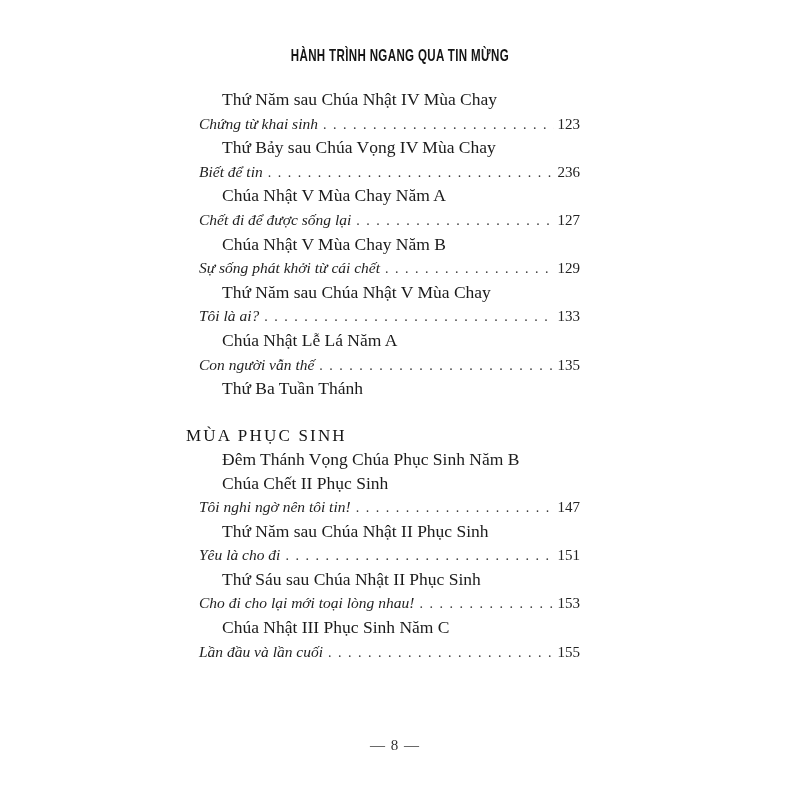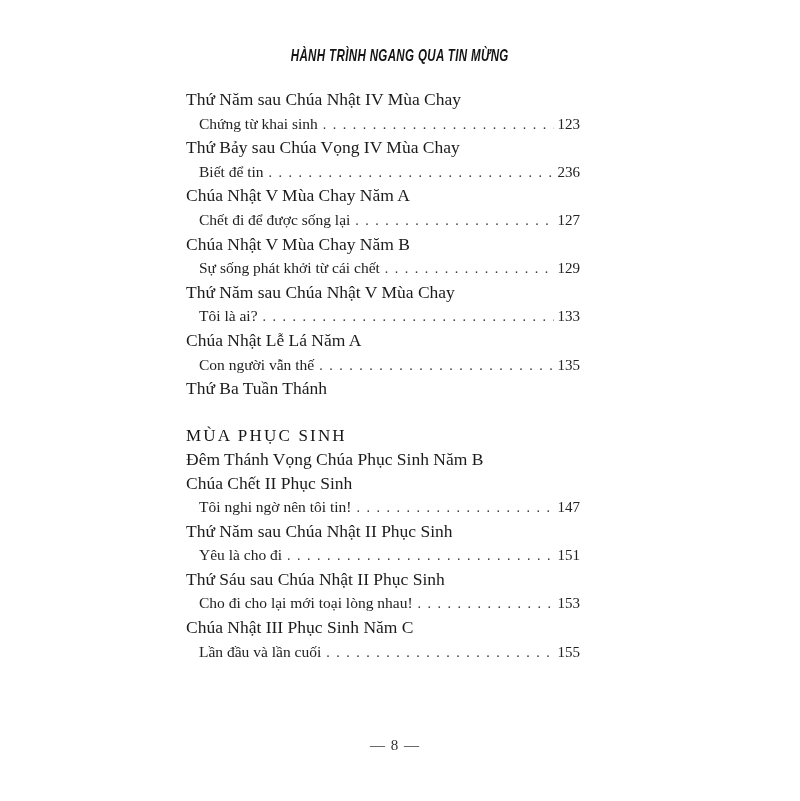--- a/index.html
+++ b/index.html
@@ -16,21 +16,20 @@
     font-family: "Liberation Serif", "DejaVu Serif", serif;
     color: #1b1b1b;
   }
   
   .running-header {
     position: absolute;
     top: 46px;
     left: 0;
     width: 100%;
     text-align: center;
-    font-style: italic;
   }
   .running-header .condensed {
     display: inline-block;
     transform: scaleX(0.70);
     transform-origin: center;
     font-family: "Liberation Sans", "DejaVu Sans", sans-serif;
     font-weight: 700;
     font-size: 16.5px;
     letter-spacing: 0.5px;
     color: #141414;
@@ -49,29 +48,31 @@
     letter-spacing: 2.2px;
     line-height: 23.6px;
     margin-top: 23.6px;
     color: #151515;
   }
   .entry-title {
     font-size: 17.5px;
     line-height: 23.6px;
     white-space: nowrap;
     color: #1b1b1b;
+    margin-left: 36px;
   }
   .entry-subrow {
     display: flex;
     align-items: baseline;
     line-height: 23.6px;
     padding-left: 13px;
     white-space: nowrap;
   }
   .entry-subtitle {
+    font-style: italic;
     font-size: 15.5px;
     color: #222222;
   }
   .dot-leader {
     flex: 1 1 auto;
     overflow: hidden;
     margin: 0 4px 0 5px;
     min-width: 12px;
   }
   .dot-leader::after {

